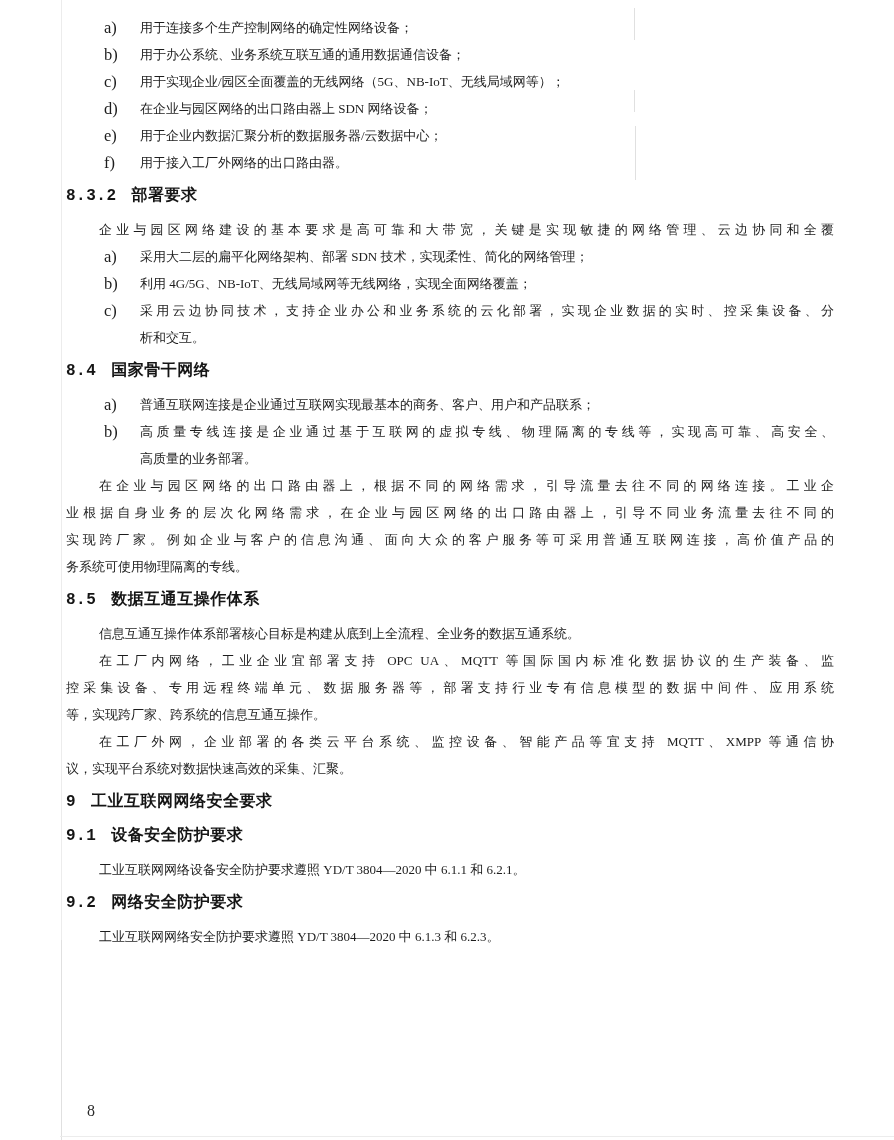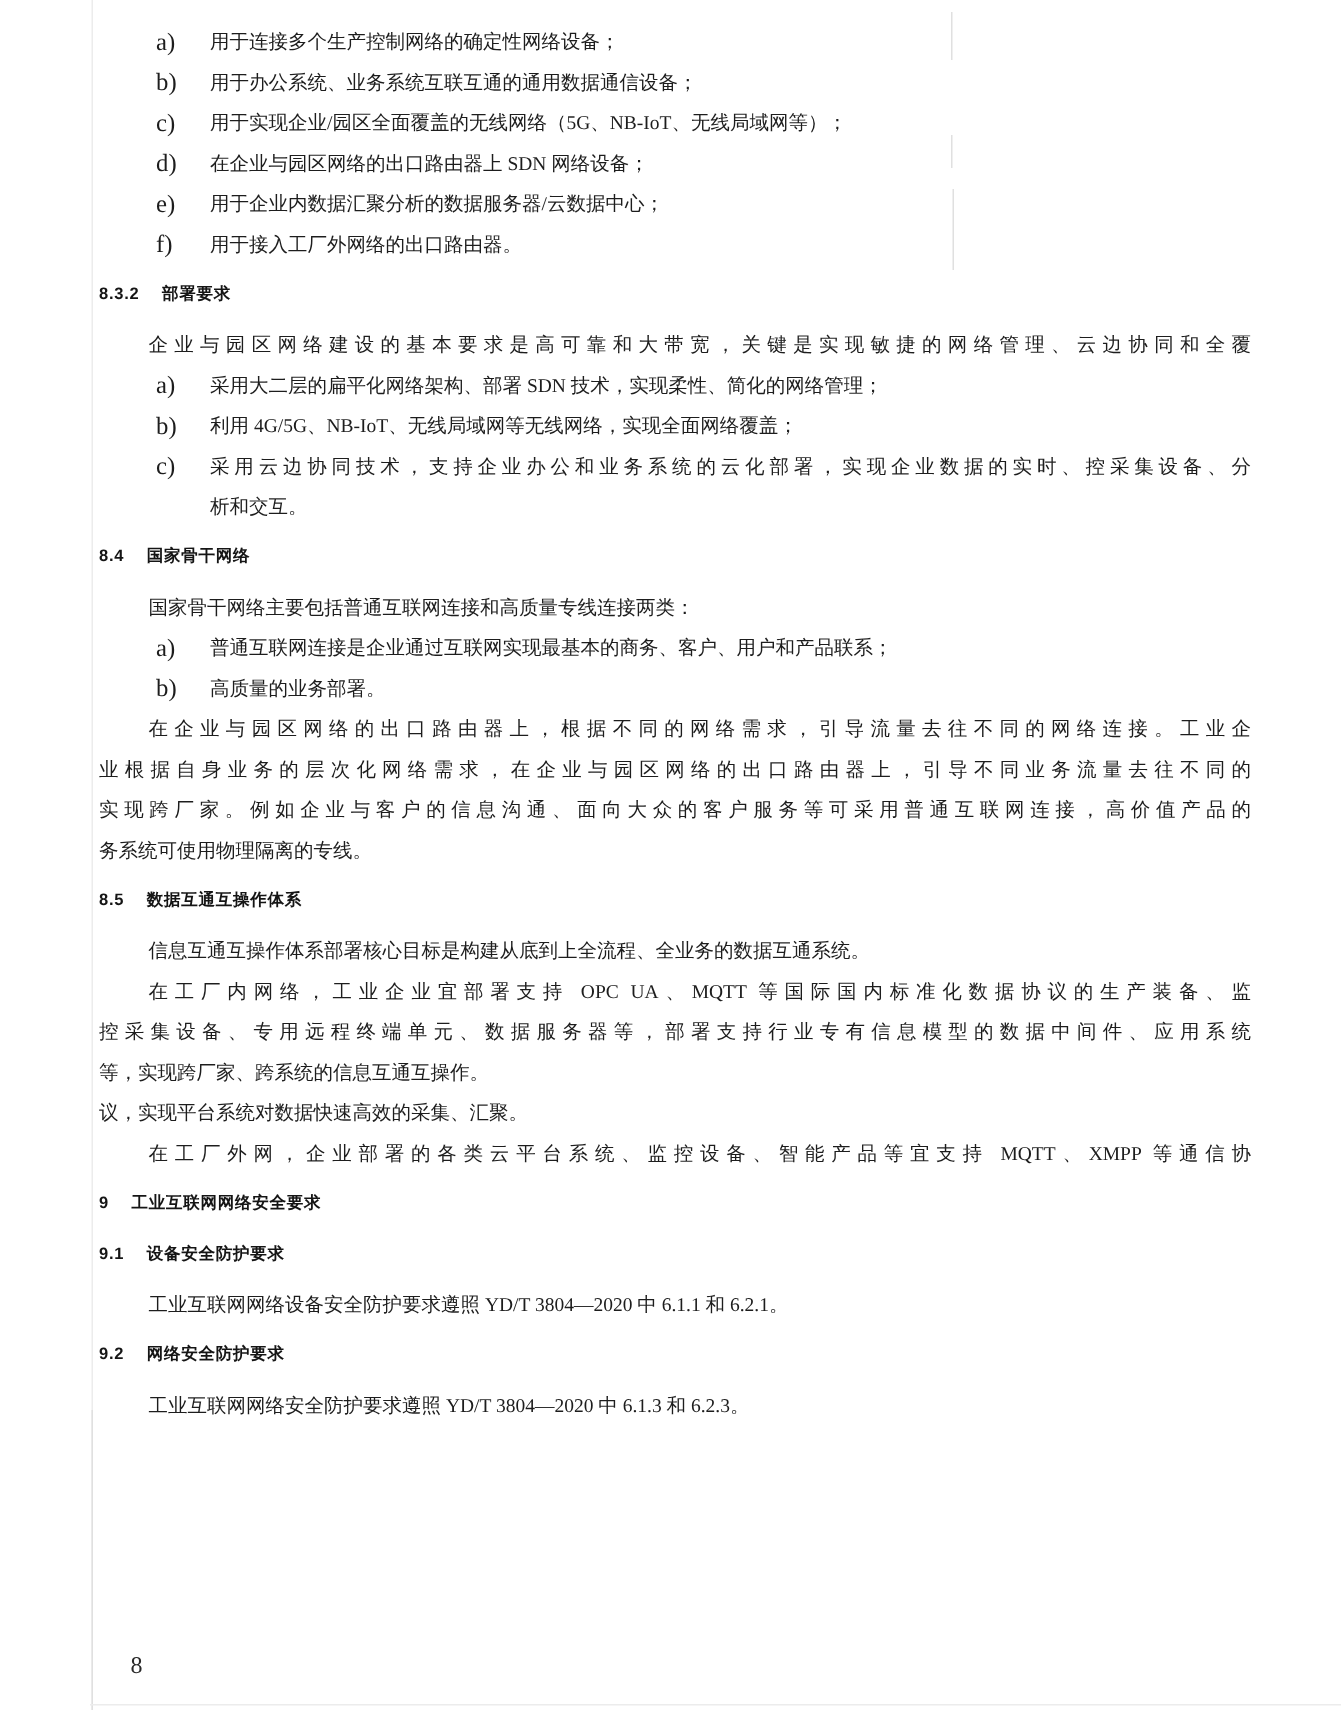--- a/index.html
+++ b/index.html
@@ -32,23 +32,23 @@
   .list-item .label {
     flex: 0 0 36px;
     width: 36px;
     font-size: 16.5px;
     line-height: 27px;
   }
   .list-item .itext { flex: 1; min-width: 0; }
   .heading {
     margin-top: 7px;
     margin-bottom: 6px;
-    font-family: Liberation Sans, sans-serif;
+    font-family: Liberation Mono, monospace;
     font-weight: bold;
-    font-size: 11px;
+    font-size: 16px;
     line-height: 27px;
     color: #151515;
     letter-spacing: 0.5px;
   }
   .heading .num { display: inline-block; margin-right: 15px; }
   .page-number {
     position: absolute;
     left: 87px;
     top: 1100px;
     font-size: 16px;
@@ -116,53 +116,51 @@
         </div>
       </div>
       <div class="list-item">
         <span class="label">c)</span>
         <div class="itext">
           <div class="line fill">采用云边协同技术，支持企业办公和业务系统的云化部署，实现企业数据的实时、控采集设备、分</div>
           <div class="line">析和交互。</div>
         </div>
       </div>
       <div class="heading"><span class="num">8.4</span><span class="ttl">国家骨干网络</span></div>
-      <div class="para">
-        <div class="line first">国家骨干网络主要包括普通互联网连接和高质量专线连接两类：</div>
-      </div>
       <div class="list-item">
         <span class="label">a)</span>
         <div class="itext">
           <div class="line">普通互联网连接是企业通过互联网实现最基本的商务、客户、用户和产品联系；</div>
         </div>
       </div>
       <div class="list-item">
         <span class="label">b)</span>
         <div class="itext">
+          <div class="line fill">高质量专线连接是企业通过基于互联网的虚拟专线、物理隔离的专线等，实现高可靠、高安全、</div>
           <div class="line">高质量的业务部署。</div>
         </div>
       </div>
       <div class="para">
         <div class="line first fill">在企业与园区网络的出口路由器上，根据不同的网络需求，引导流量去往不同的网络连接。工业企</div>
         <div class="line fill">业根据自身业务的层次化网络需求，在企业与园区网络的出口路由器上，引导不同业务流量去往不同的</div>
         <div class="line fill">实现跨厂家。例如企业与客户的信息沟通、面向大众的客户服务等可采用普通互联网连接，高价值产品的</div>
         <div class="line">务系统可使用物理隔离的专线。</div>
       </div>
       <div class="heading"><span class="num">8.5</span><span class="ttl">数据互通互操作体系</span></div>
       <div class="para">
         <div class="line first">信息互通互操作体系部署核心目标是构建从底到上全流程、全业务的数据互通系统。</div>
       </div>
       <div class="para">
         <div class="line first fill">在工厂内网络，工业企业宜部署支持 OPC UA、MQTT 等国际国内标准化数据协议的生产装备、监</div>
         <div class="line fill">控采集设备、专用远程终端单元、数据服务器等，部署支持行业专有信息模型的数据中间件、应用系统</div>
         <div class="line">等，实现跨厂家、跨系统的信息互通互操作。</div>
       </div>
       <div class="para">
+        <div class="line first fill">在工厂外网，企业部署的各类云平台系统、监控设备、智能产品等宜支持 MQTT、XMPP 等通信协</div>
         <div class="line">议，实现平台系统对数据快速高效的采集、汇聚。</div>
-        <div class="line first fill">在工厂外网，企业部署的各类云平台系统、监控设备、智能产品等宜支持 MQTT、XMPP 等通信协</div>
       </div>
       <div class="heading"><span class="num">9</span><span class="ttl">工业互联网网络安全要求</span></div>
       <div class="heading"><span class="num">9.1</span><span class="ttl">设备安全防护要求</span></div>
       <div class="para">
         <div class="line first">工业互联网网络设备安全防护要求遵照 YD/T 3804—2020 中 6.1.1 和 6.2.1。</div>
       </div>
       <div class="heading"><span class="num">9.2</span><span class="ttl">网络安全防护要求</span></div>
       <div class="para">
         <div class="line first">工业互联网网络安全防护要求遵照 YD/T 3804—2020 中 6.1.3 和 6.2.3。</div>
       </div>

